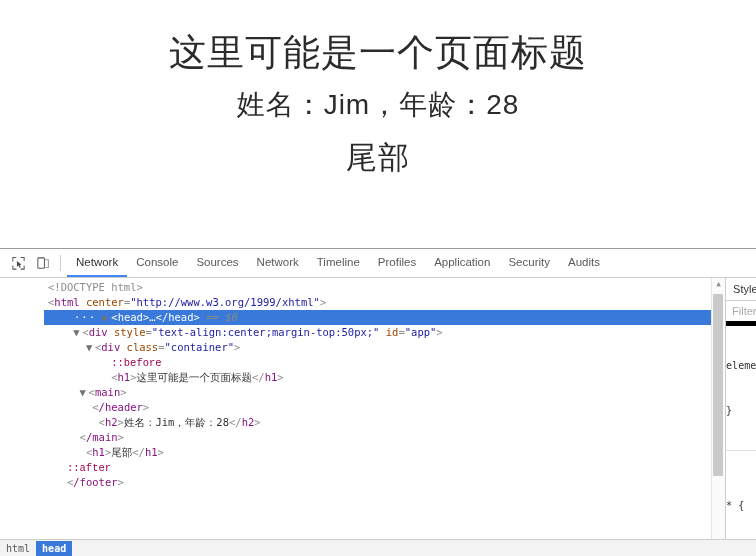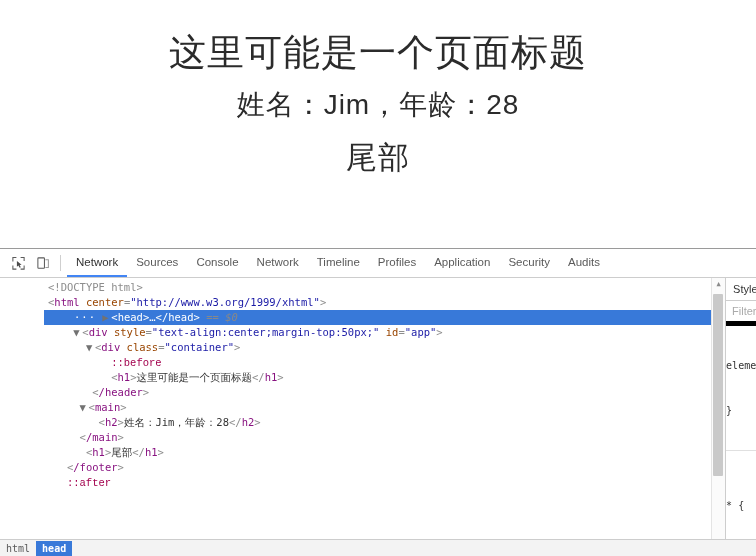--- a/index.html
+++ b/index.html
@@ -183,22 +183,22 @@
           <svg width="15" height="15" viewBox="0 0 16 16" aria-hidden="true">
             <rect x="2" y="2" width="7" height="11" rx="0.7" stroke="#5a5a5a" stroke-width="1.1" fill="none"></rect>
             <path d="M10 4h3.2v8.3H10" stroke="#9b9b9b" stroke-width="1.1" fill="none"></path>
           </svg>
         </div>
         <div class="tool-sep"></div>
       </div>
 
       <div class="dt-tabs">
         <div class="dt-tab active">Network</div>
+        <div class="dt-tab">Console</div>
         <div class="dt-tab">Sources</div>
-        <div class="dt-tab">Console</div>
         <div class="dt-tab">Network</div>
         <div class="dt-tab">Timeline</div>
         <div class="dt-tab">Profiles</div>
         <div class="dt-tab">Application</div>
         <div class="dt-tab">Security</div>
         <div class="dt-tab">Audits</div>
       </div>
     </div>
 
     <div class="dt-body">
@@ -215,34 +215,34 @@
 
           <div class="dom-row">    <span class="tri">▼</span><span class="punct">&lt;</span><span class="tag">div</span> <span class="attr">style</span><span class="punct">=</span><span class="val">"text-align:center;margin-top:50px;"</span> <span class="attr">id</span><span class="punct">=</span><span class="val">"app"</span><span class="punct">&gt;</span></div>
 
           <div class="dom-row">      <span class="tri">▼</span><span class="punct">&lt;</span><span class="tag">div</span> <span class="attr">class</span><span class="punct">=</span><span class="val">"container"</span><span class="punct">&gt;</span></div>
 
           <div class="dom-row">          <span class="pseudo">::before</span></div>
 
 
           <div class="dom-row">          <span class="punct">&lt;</span><span class="tag">h1</span><span class="punct">&gt;</span><span class="txt">这里可能是一个页面标题</span><span class="punct">&lt;/</span><span class="tag">h1</span><span class="punct">&gt;</span></div>
 
+          <div class="dom-row">     <span class="tri">▼</span><span class="punct">&lt;</span><span class="tag">main</span><span class="punct">&gt;</span></div>
+
           <div class="dom-row">       <span class="punct">&lt;</span><span class="tag">/header</span><span class="punct">&gt;</span></div>
 
-          <div class="dom-row">     <span class="tri">▼</span><span class="punct">&lt;</span><span class="tag">main</span><span class="punct">&gt;</span></div>
-
           <div class="dom-row">        <span class="punct">&lt;</span><span class="tag">h2</span><span class="punct">&gt;</span><span class="txt">姓名：Jim，年龄：28</span><span class="punct">&lt;/</span><span class="tag">h2</span><span class="punct">&gt;</span></div>
 
           <div class="dom-row">     <span class="punct">&lt;</span><span class="tag">/main</span><span class="punct">&gt;</span></div>
 
 
           <div class="dom-row">      <span class="punct">&lt;</span><span class="tag">h1</span><span class="punct">&gt;</span><span class="txt">尾部</span><span class="punct">&lt;/</span><span class="tag">h1</span><span class="punct">&gt;</span></div>
 
+          <div class="dom-row">   <span class="pseudo">::after</span></div>
+
           <div class="dom-row">   <span class="punct">&lt;</span><span class="tag">/footer</span><span class="punct">&gt;</span></div>
-
-          <div class="dom-row">   <span class="pseudo">::after</span></div>
         </div>
 
         <div class="vscroll">
           <div class="arrow">▲</div>
           <div class="thumb"></div>
           <div class="arrow bottom">▼</div>
         </div>
       </div>
 
       <div class="styles-pane">

